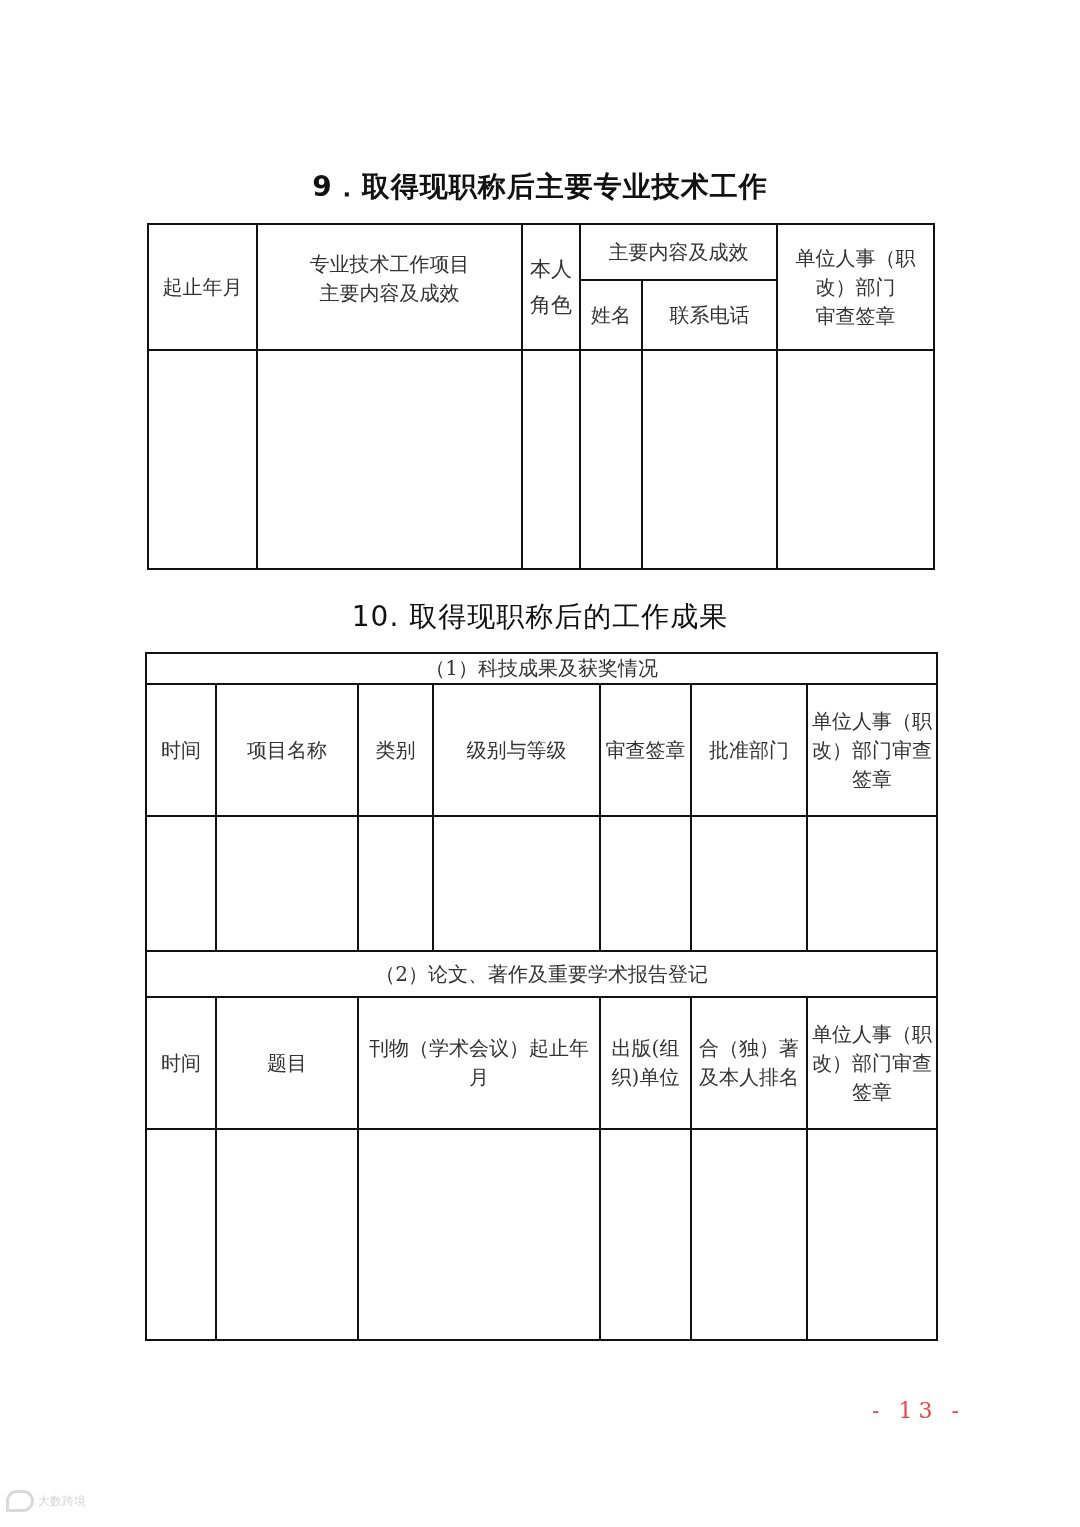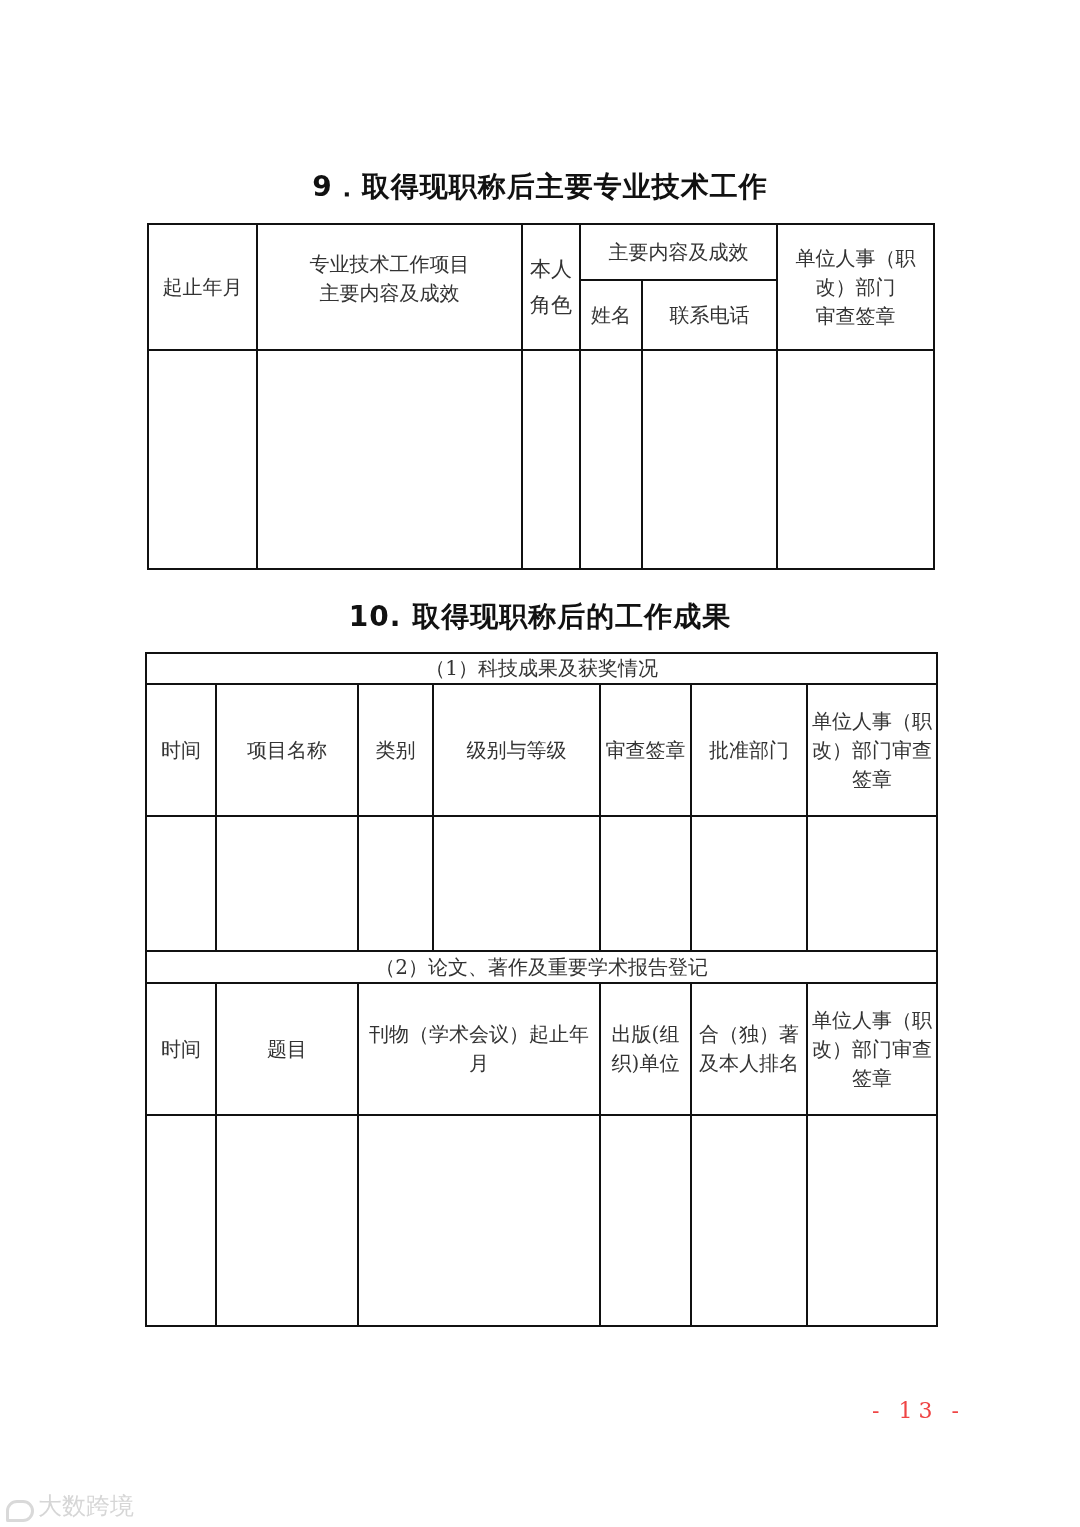--- a/index.html
+++ b/index.html
@@ -1,30 +1,30 @@
 <!DOCTYPE html>
 <html><head>
 <meta charset="utf-8">
 <style>
   html, body { margin: 0; padding: 0; background: #ffffff; }
   body { width: 1080px; height: 1527px; position: relative; overflow: hidden;
          font-family: "DejaVu Serif", "Liberation Serif", serif; color: #222; }
   .title { position: absolute; left: 0; width: 1080px; text-align: center;
            font-family: "DejaVu Sans", "Liberation Sans", sans-serif; font-size: 28px; color: #111; letter-spacing: 1px; }
   .t1-title { top: 168px; left: 0; padding-left: 0; font-weight: bold; }
-  .t2-title { top: 598px; font-weight: bold; }
+  .t2-title { top: 598px; }
   table { position: absolute; border-collapse: collapse; table-layout: fixed; }
   td { border: 2px solid #111; text-align: center; vertical-align: middle; padding: 0 2px;
        font-size: 20px; line-height: 29px; color: #333; word-break: break-all; }
   #t1 { left: 147px; top: 223px; width: 786px; }
   #t2 { left: 145px; top: 652px; width: 791px; }
   .section td { font-size: 20px; }
   .page-num { position: absolute; top: 1398px; left: 872px; font-size: 22px; color: #ef4444; letter-spacing: 6px; }
   .watermark { position: absolute; left: 6px; top: 1490px; font-family: "DejaVu Sans", "Liberation Sans", sans-serif;
-               font-size: 24px; color: #d6d6d6; display: flex; align-items: flex-end; gap: 4px; }
+               font-size: 12px; color: #d6d6d6; display: flex; align-items: center; gap: 4px; }
   .wm-icon { width: 28px; height: 22px; border: 3px solid #d9d9d9; border-radius: 12px 12px 12px 2px; box-sizing: border-box; }
 </style>
 </head>
 <body>
 
 <div class="title t1-title">9．取得现职称后主要专业技术工作</div>
 
 <table id="t1">
   <colgroup>
     <col style="width:109px">
@@ -86,21 +86,21 @@
   </tr>
   <tr style="height:135px">
     <td></td>
         <td></td>
     <td></td>
         <td></td>
     <td></td>
         <td></td>
     <td></td>
   </tr>
-  <tr class="section" style="height:32px">
+  <tr class="section" style="height:46px">
     <td colspan="7">（2）论文、著作及重要学术报告登记</td>
   </tr>
   <tr style="height:132px">
     <td>时间</td>
     <td>题目</td>
     <td colspan="2">刊物（学术会议）起止年月</td>
     <td>出版(组织)单位</td>
     <td>合（独）著及本人排名</td>
     <td>单位人事（职改）部门审查签章</td>
   </tr>

